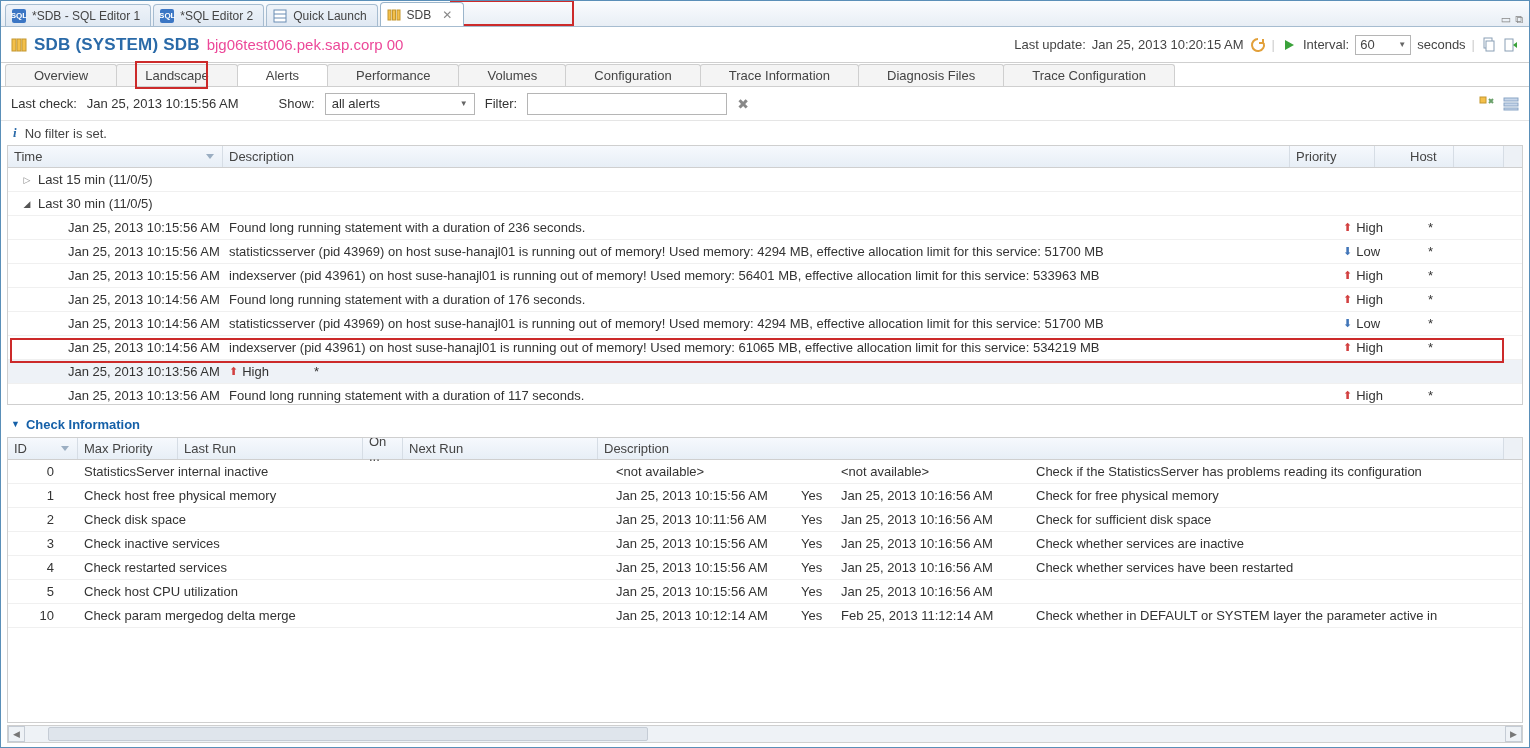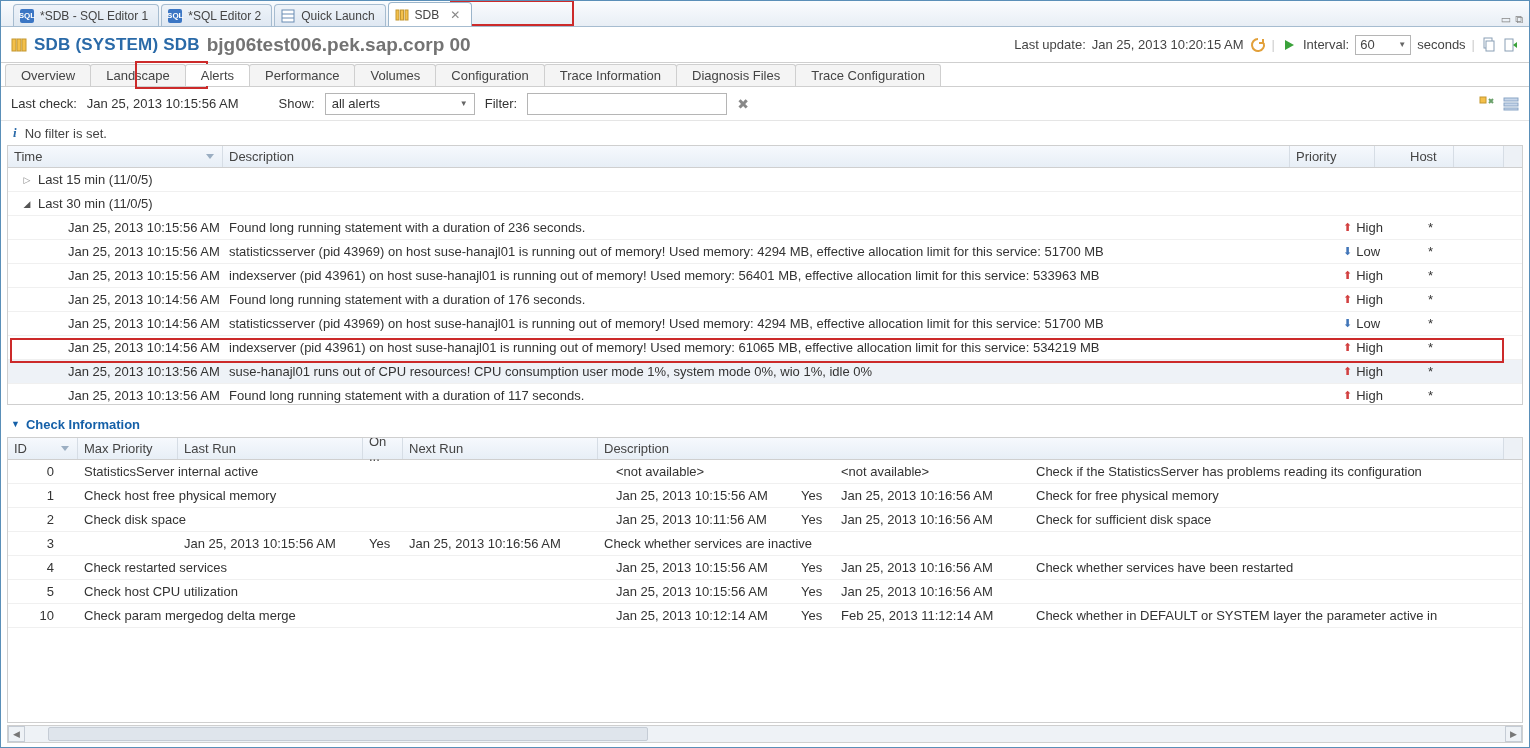--- a/index.html
+++ b/index.html
@@ -1,42 +1,42 @@
 <!DOCTYPE html>
 <html><head>
 <meta charset="utf-8">
 <style>
   * { box-sizing: border-box; }
   html, body { margin:0; padding:0; font-family: "Segoe UI", Tahoma, sans-serif; font-size:13px; color:#333; background:#fff; }
   .app { width:1530px; height:748px; border:1px solid #5a8fb8; display:flex; flex-direction:column; overflow:hidden; }
 
   
-  .top-tabs { height:26px; display:flex; align-items:flex-end; background:linear-gradient(#fafcfe,#e8eef5); border-bottom:1px solid #a6bcd0; padding-left:12px; gap:2px; position:relative;}
+  .top-tabs { height:26px; display:flex; align-items:flex-end; background:linear-gradient(#fafcfe,#e8eef5); border-bottom:1px solid #a6bcd0; padding-left:4px; gap:2px; position:relative;}
   .top-tab { height:22px; padding:0 10px 0 6px; display:flex; align-items:center; gap:6px; border:1px solid #a6bcd0; border-bottom:none; border-radius:4px 4px 0 0; background:linear-gradient(#eef3f9,#dfe8f2); cursor:pointer; font-size:12px; color:#444;}
   .top-tab.active { background:#fff; border-color:#9bb5cb; height:24px; position:relative; z-index:2;}
   .tab-ico { width:14px; height:14px; display:inline-flex; align-items:center; justify-content:center; font-size:10px;}
   .tab-close { width:12px; height:12px; display:inline-flex; align-items:center; justify-content:center; color:#888; margin-left:4px;}
   .sql-ico { background:#3b76c4; color:#fff; border-radius:2px; font-size:8px; font-weight:bold; padding:1px 2px;}
   .cols-ico svg { width:14px; height:14px;}
   .red-box-tab { position:absolute; left:449px; top:-1px; width:124px; height:26px; border:2px solid #cc2a2a; pointer-events:none;}
   .top-right-ctl { margin-left:auto; padding-right:6px; display:flex; align-items:center; color:#888; gap:4px;}
   .top-right-ctl span { cursor:pointer; font-size:11px;}
 
   .hdr-row { height:36px; display:flex; align-items:center; padding:0 10px; border-bottom:1px solid #cfcfcf; gap:7px;}
   .hdr-ico { width:16px; height:16px; }
   .hdr-title { font-size:17px; font-weight:600; color:#2a6aa8; letter-spacing:0.2px;}
-  .hdr-sub { font-size:19px; color:#737373;font-weight:bold;}
+  .hdr-sub { font-size:15px; color:#ec4899;}
   .hdr-spacer { flex:1; }
   .hdr-right { display:flex; align-items:center; gap:6px; color:#444;}
   .hdr-right .small-ico { width:16px; height:16px; cursor:pointer; display:inline-flex; align-items:center; justify-content:center;}
   .interval-sel { width:56px; height:20px; border:1px solid #b5b5b5; background:#fff; display:flex; align-items:center; justify-content:space-between; padding:0 4px; cursor:pointer;}
   .interval-sel .dd { font-size:8px; color:#666;}
 
   .sub-tabs { height:24px; display:flex; align-items:flex-end; border-bottom:1px solid #cfcfcf; padding-left:4px; position:relative;}
-  .sub-tab { height:22px; padding:0 15px; border:1px solid #cfcfcf; border-bottom:none; border-radius:3px 3px 0 0; margin-right:-1px; background:#f4f4f4; display:flex; align-items:center; cursor:pointer; color:#444;}
+  .sub-tab { height:22px; padding:0 28px; border:1px solid #cfcfcf; border-bottom:none; border-radius:3px 3px 0 0; margin-right:-1px; background:#f4f4f4; display:flex; align-items:center; cursor:pointer; color:#444;}
   .sub-tab.active { background:#fff; position:relative; z-index:2;}
   .red-box-alerts { position:absolute; left:134px; top:-2px; width:73px; height:28px; border:2px solid #cc2a2a; pointer-events:none;}
 
   .filter-row { height:34px; display:flex; align-items:center; padding:0 10px; gap:10px; border-bottom:1px solid #e5e5e5;}
   .combo { height:22px; border:1px solid #b5b5b5; background:#fff; display:flex; align-items:center; padding:0 6px; min-width:150px; justify-content:space-between; cursor:pointer;}
   .combo .dd { font-size:8px; color:#666;}
   .txt-input { height:22px; border:1px solid #b5b5b5; background:#fff; min-width:200px; padding:0 4px; display:flex; align-items:center;}
   .filter-row .clear-ico { color:#888; cursor:pointer; font-size:14px;}
   .filter-row .right-icos { margin-left:auto; display:flex; gap:8px;}
   .mini-ico { width:16px; height:16px; cursor:pointer; display:inline-flex; align-items:center; justify-content:center;}
@@ -397,23 +397,20 @@
           </div>
         <div class="cll cll-host">
             <span>*</span>
           </div>
           <div class="cll cll-spare"></div>
       </div>
       <div class="arow" style="background:#eef2f7;">
         <div class="cll cll-time" style="padding-left:60px;">
             <span>Jan 25, 2013 10:13:56 AM</span>
           </div>
-        <div class="cll cll-desc">
-            <span>suse-hanajl01 runs out of CPU resources! CPU consumption user mode 1%, system mode 0%, wio 1%, idle 0%</span>
-          </div>
         <div class="cll cll-pri">
             <span class="pri-badge">
               <span class="arrow-up">⬆</span>
               <span>High</span>
             </span>
           </div>
         <div class="cll cll-host">
             <span>*</span>
           </div>
           <div class="cll cll-spare"></div>
@@ -464,21 +461,21 @@
           <span>Next Run</span>
         </div>
       <div class="col cc-desc">
           <span>Description</span>
         </div>
       <div class="col cc-sb"></div>
     </div>
     <div class="checks-body">
       <div class="crow">
         <div class="cll cc-id" style="text-align:right;padding-right:24px;"><span>0</span></div>
-        <div class="cll cc-check"><span>StatisticsServer internal active</span></div>
+        <div class="cll cc-check"><span>StatisticsServer internal inactive</span></div>
         <div class="cll cc-max"><span></span></div>
         <div class="cll cc-last"><span>&lt;not available&gt;</span></div>
         <div class="cll cc-on"><span></span></div>
         <div class="cll cc-next"><span>&lt;not available&gt;</span></div>
         <div class="cll cc-desc"><span>Check if the StatisticsServer has problems reading its configuration</span></div>
       </div>
       <div class="crow">
         <div class="cll cc-id" style="text-align:right;padding-right:24px;"><span>1</span></div>
         <div class="cll cc-check"><span>Check host free physical memory</span></div>
         <div class="cll cc-max"></div>
@@ -491,20 +488,21 @@
         <div class="cll cc-id" style="text-align:right;padding-right:24px;"><span>2</span></div>
         <div class="cll cc-check"><span>Check disk space</span></div>
         <div class="cll cc-max"></div>
         <div class="cll cc-last"><span>Jan 25, 2013 10:11:56 AM</span></div>
         <div class="cll cc-on"><span>Yes</span></div>
         <div class="cll cc-next"><span>Jan 25, 2013 10:16:56 AM</span></div>
         <div class="cll cc-desc"><span>Check for sufficient disk space</span></div>
       </div>
       <div class="crow">
         <div class="cll cc-id" style="text-align:right;padding-right:24px;"><span>3</span></div>
+        <div class="cll cc-check"><span>Check inactive services</span></div>
         <div class="cll cc-max"></div>
         <div class="cll cc-last"><span>Jan 25, 2013 10:15:56 AM</span></div>
         <div class="cll cc-on"><span>Yes</span></div>
         <div class="cll cc-next"><span>Jan 25, 2013 10:16:56 AM</span></div>
         <div class="cll cc-desc"><span>Check whether services are inactive</span></div>
       </div>
       <div class="crow">
         <div class="cll cc-id" style="text-align:right;padding-right:24px;"><span>4</span></div>
         <div class="cll cc-check"><span>Check restarted services</span></div>
         <div class="cll cc-max"></div>

